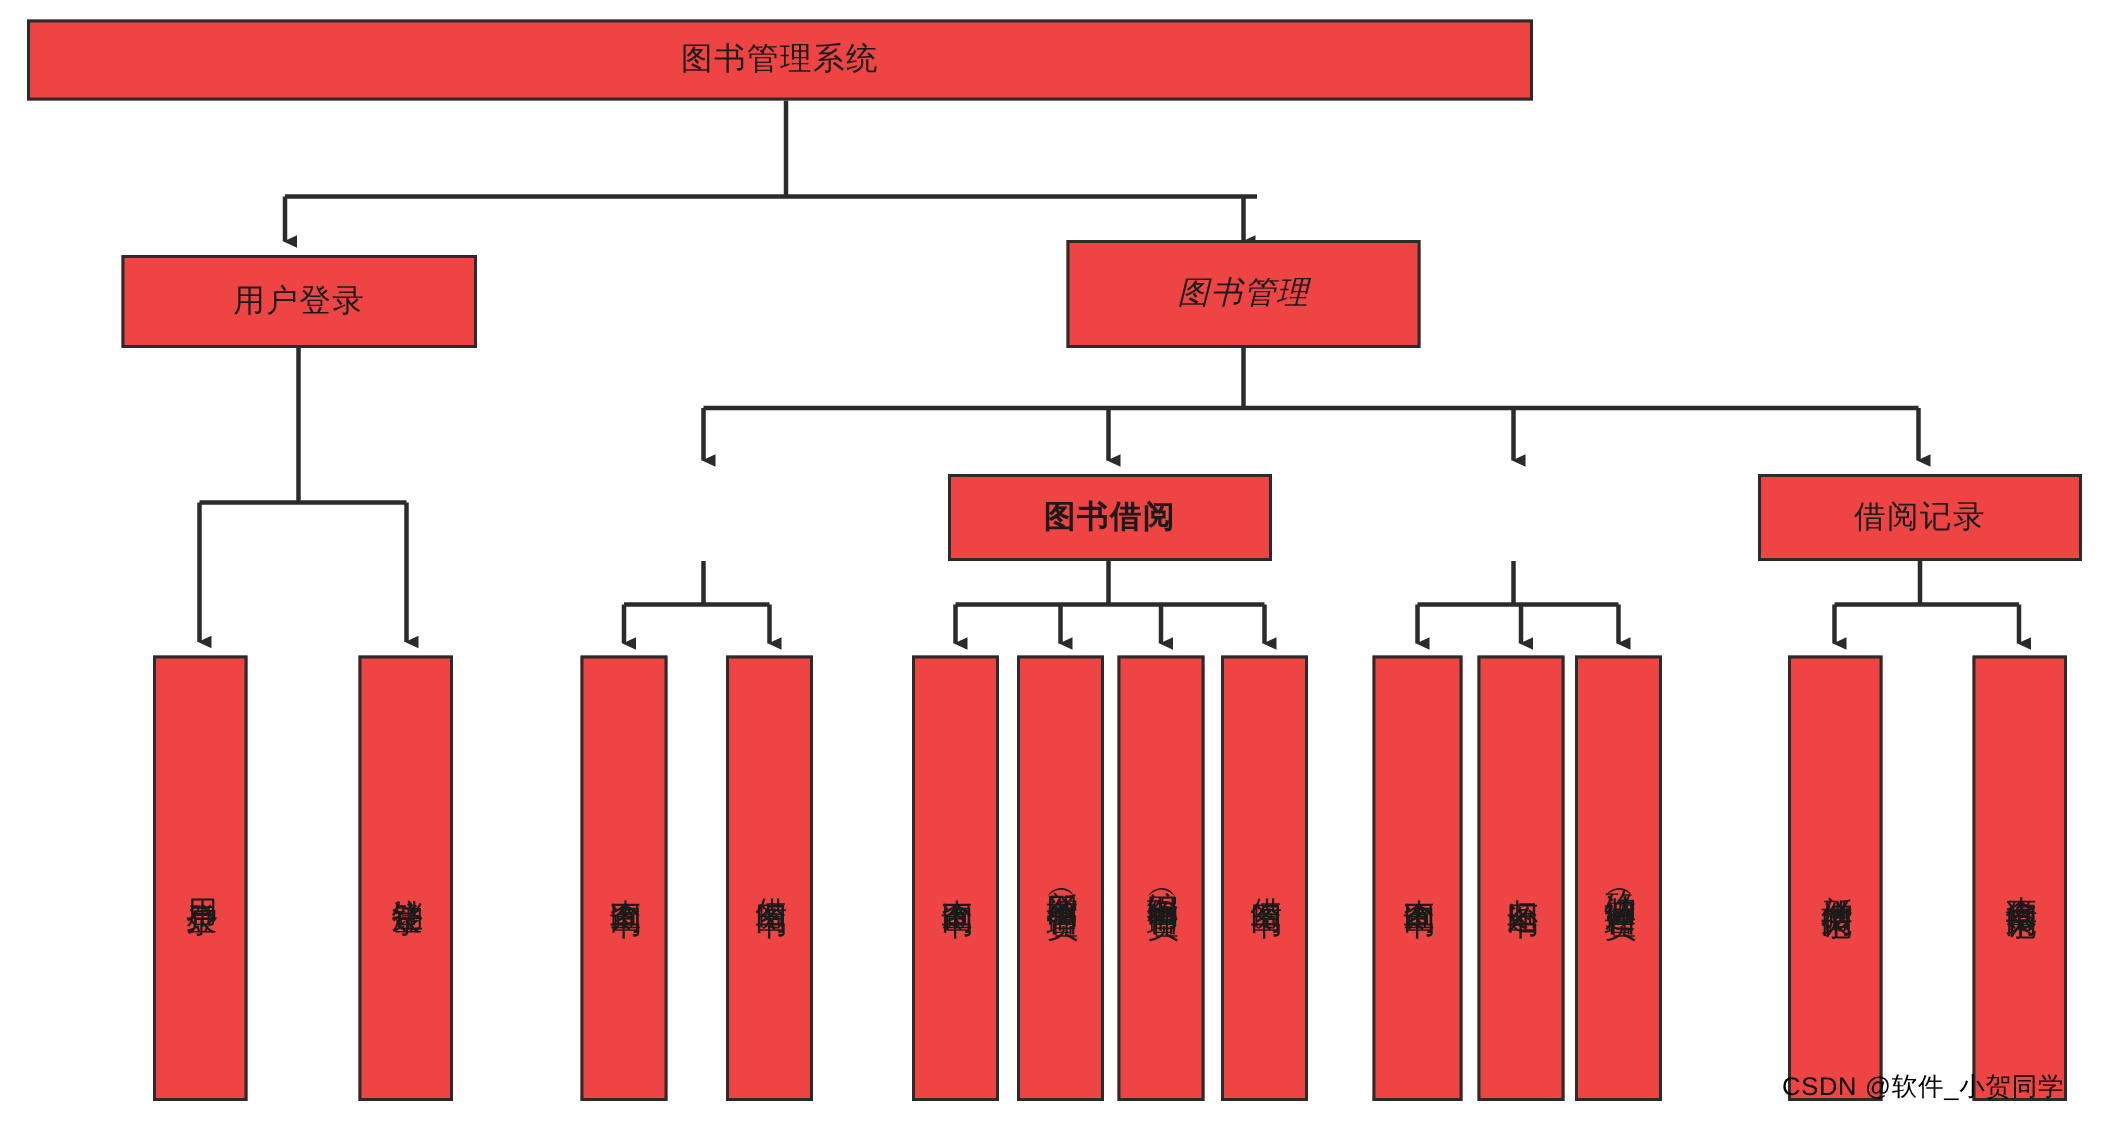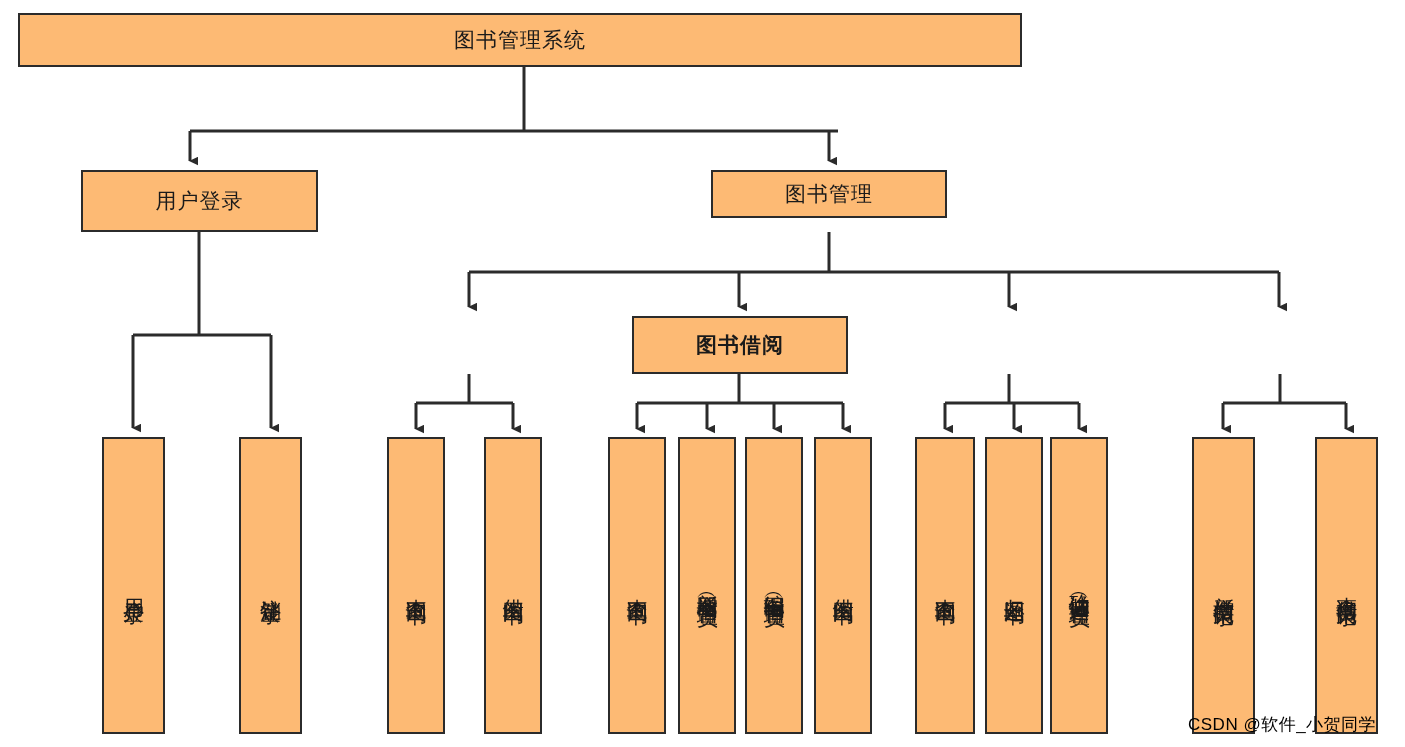--- a/index.html
+++ b/index.html
@@ -22,21 +22,21 @@
   svg.wires {
     position: absolute;
     left: 0;
     top: 0;
     width: 1405px;
     height: 747px;
   }
   .node {
     position: absolute;
     box-sizing: border-box;
-    background: #fdba74;
+    background: #ef4444;
     border: 2px solid #2b2b2b;
     display: flex;
     align-items: center;
     justify-content: center;
     color: #1a1a1a;
   }
   .node.horiz {
     font-size: 21px;
     letter-spacing: 1px;
     line-height: 1.2;
@@ -121,26 +121,29 @@
     </g>
   </svg>
 
   <div class="node horiz" style="left: 18px; top: 13px; width: 1004px; height: 54px;">
     <span>图书管理系统</span>
   </div>
 
   <div class="node horiz" style="left: 81px; top: 170px; width: 237px; height: 62px;">
     <span>用户登录</span>
   </div>
-  <div class="node horiz" style="left: 711px; top: 170px; width: 236px; height: 48px;">
+  <div class="node horiz" style="left: 711px; top: 160px; width: 236px; height: 72px; font-style: italic;">
     <span>图书管理</span>
   </div>
 
   <div class="node horiz" style="left: 632px; top: 316px; width: 216px; height: 58px; font-weight: bold;">
     <span>图书借阅</span>
+  </div>
+  <div class="node horiz" style="left: 1172px; top: 316px; width: 216px; height: 58px;">
+    <span>借阅记录</span>
   </div>
 
   <div class="node vert" style="left: 102px; top: 437px; width: 63px; height: 297px;">
     <span class="vlabel">用户登录</span>
   </div>
   <div class="node vert" style="left: 239px; top: 437px; width: 63px; height: 297px;">
     <span class="vlabel">注销登录</span>
   </div>
   <div class="node vert" style="left: 387px; top: 437px; width: 58px; height: 297px;">
     <span class="vlabel">查询图书</span>

